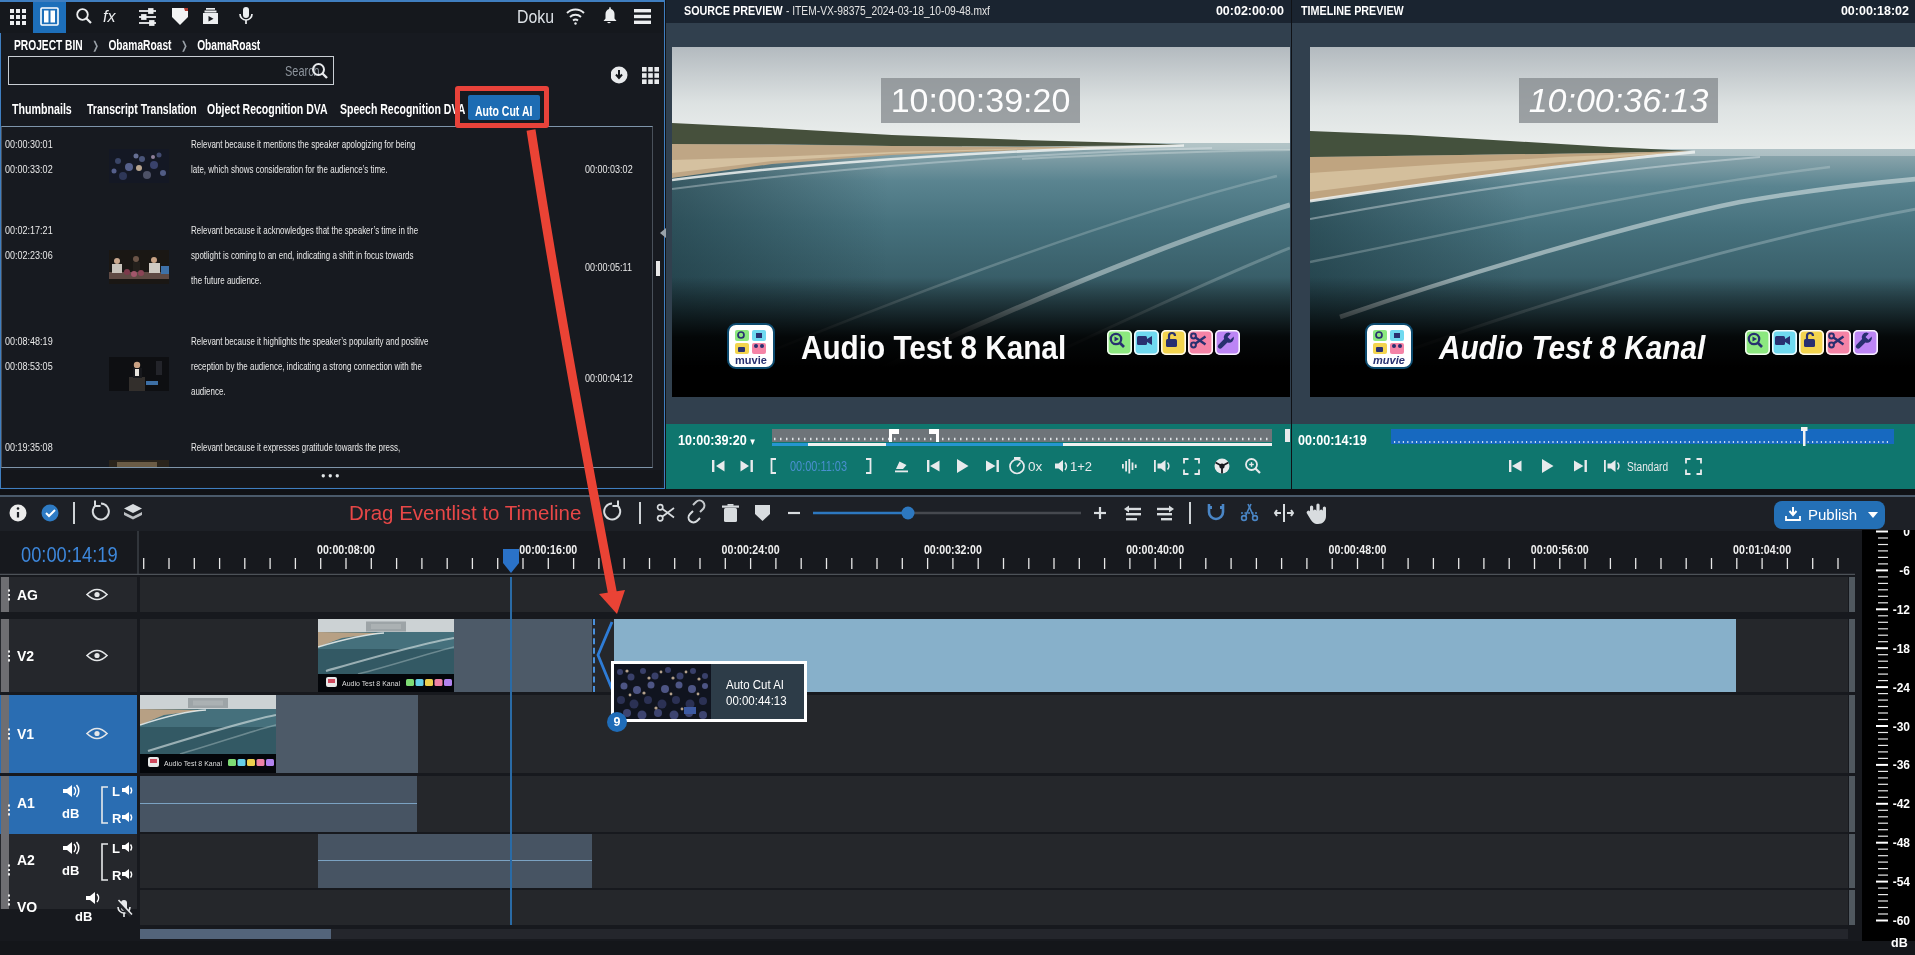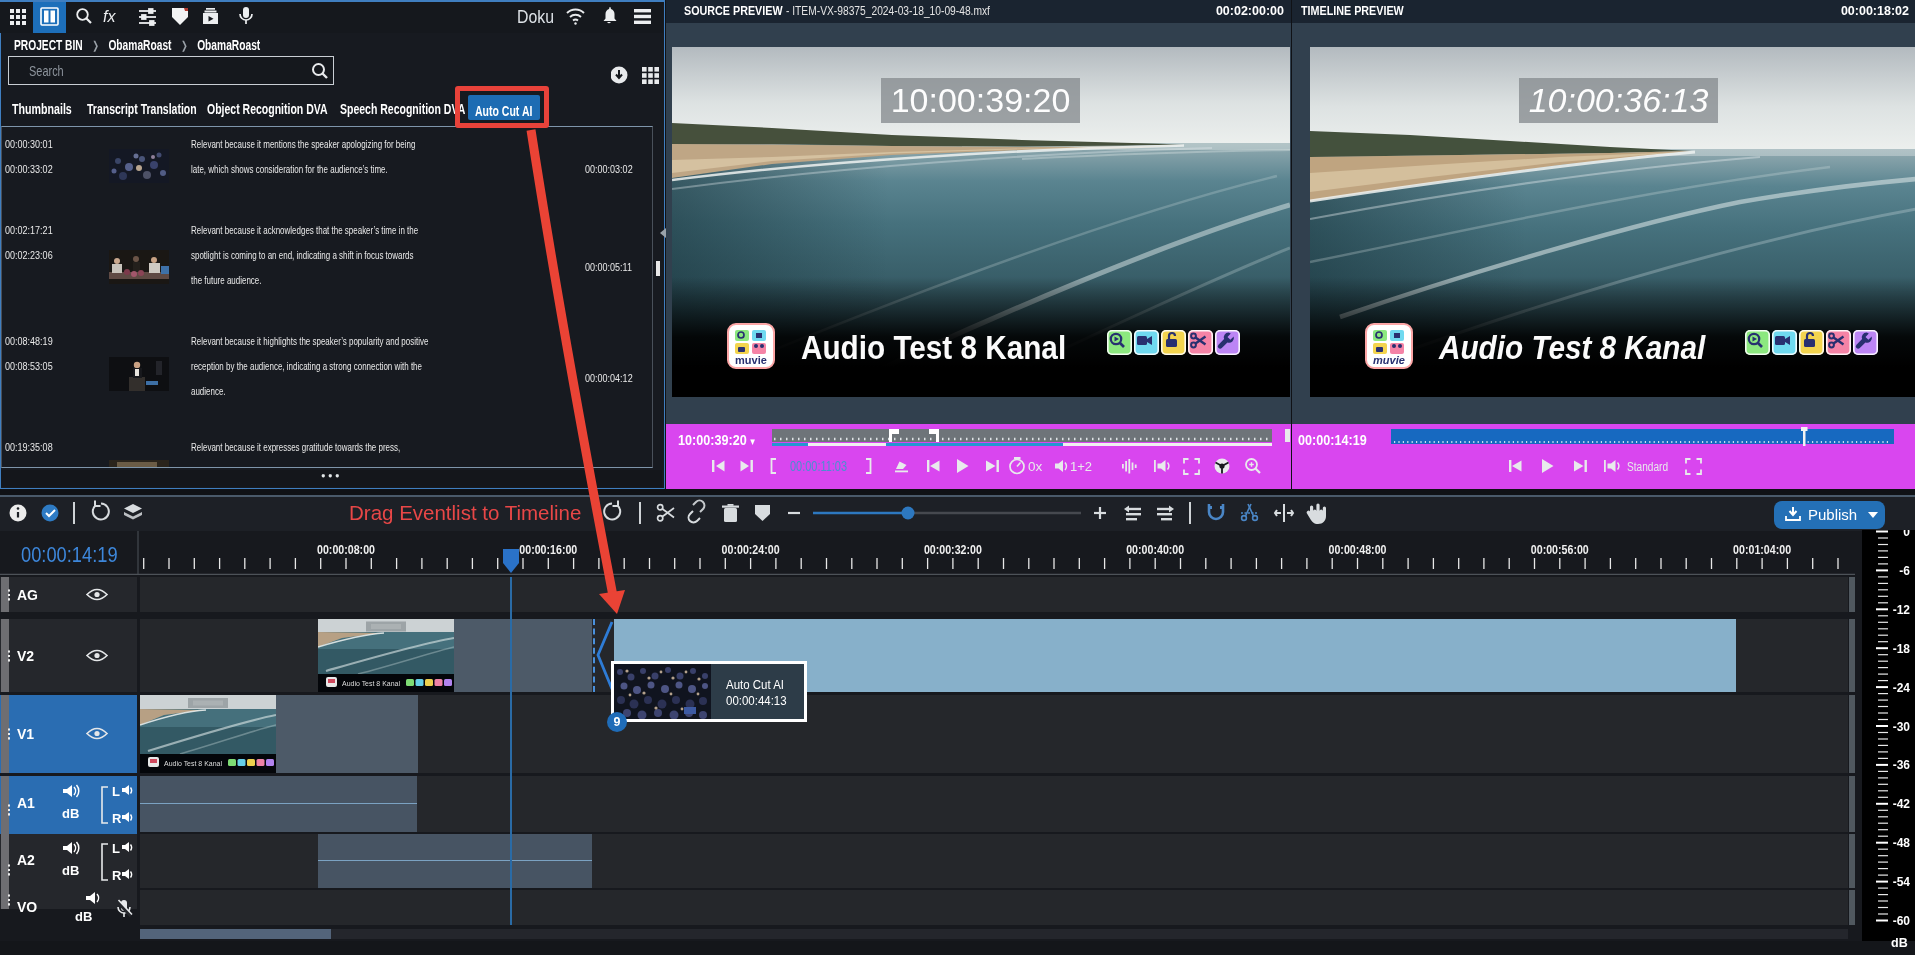--- a/index.html
+++ b/index.html
@@ -8,49 +8,49 @@
 .abs { position:absolute; }
 #stage { position:relative; width:1915px; height:955px; background:#101216; }
 
 
 #leftpanel { left:0; top:0; width:665px; height:489px; background:#171a20;
   border:1px solid #3f7ec0; }
 #topbar { left:0; top:0; width:663px; height:33px; background:#15181d; }
 #crumbs { left:14px; top:37px; color:#fff; font-size:14px; font-weight:bold; }
 #crumbs .sep { color:#9aa1a8; font-weight:normal; padding:0 13px; font-size:11px; position:relative; top:-1px;}
 #searchbox { left:8px; top:56px; width:326px; height:29px; border:1px solid #c9ced4;
-  background:#15181d; color:#8d949c; font-size:15px; line-height:27px; padding-left:20px; }
+  background:#15181d; color:#8d949c; font-size:15px; line-height:27px; padding-left:20px;text-align:right; }
 #tabs { left:0; top:95px; width:663px; height:30px; color:#fff; font-size:15px; font-weight:bold; }
 .tab { position:absolute; top:5px; }
 #autocut { position:absolute; left:468px; top:0px; width:72px; height:25px; background:#1d6cb3;
   border-radius:2px; text-align:center; line-height:25px; font-size:14.5px;}
 #redbox { left:455px; top:86px; width:94px; height:42px; border:5px solid #e8423a; border-radius:3px; z-index:30;}
 #evlist { left:1px; top:126px; width:652px; height:342px; border-top:1px solid #7e95ab;
   border-bottom:1px solid #7e95ab; border-left:1px solid #49505a; border-right:1px solid #49505a; background:#171a20; overflow:hidden; }
 .evrow { position:absolute; left:0; width:652px; color:#e9e9e9; font-size:11px; }
 .evtc { position:absolute; left:3px; }
 .evtxt { position:absolute; left:189px; width:370px; line-height:25px; }
 .evdur { position:absolute; left:583px; }
 .evthumb { position:absolute; left:107px; width:60px; }
 #dots { left:1px; top:470px; width:661px; height:17px; background:#14161b;
   color:#e4e8ea; text-align:center; font-size:7.5px; line-height:12px; letter-spacing:2.5px;}
 #evscroll { left:656px; top:261px; width:4px; height:15px; background:#e8e8e8; }
 
 
-.pvpanel { top:0; height:489px; background:#d946ef; }
+.pvpanel { top:0; height:489px; background:#0f766e; }
 .pvhead { position:absolute; left:0; top:0; width:100%; height:23px; background:#1a2430;
   color:#fff; font-size:12.5px; line-height:23px; }
 .pvslate { position:absolute; left:0; top:23px; width:100%; height:401px; background:#31404e; }
 .vid { position:absolute; top:47px; width:618px; height:350px; background:#000; overflow:hidden;}
 .tcbox { position:absolute; left:209px; top:31px; width:199px; height:45px;
   background:rgba(134,140,144,0.78); color:#fdfdfd; font-size:34px; text-align:center;
   line-height:45px; }
 .vtitle { position:absolute; left:129px; top:282px; color:#fbfbfb; font-size:33px; font-weight:bold; transform:scaleX(0.9); transform-origin:0 50%; white-space:nowrap;}
 .muvie { position:absolute; left:55px; top:276px; width:48px; height:46px; background:#fff;
-  border:2px solid #fca5a5; border-radius:9px; }
+  border:2px solid #0c4a6e; border-radius:9px; }
 .vicons { position:absolute; left:435px; top:283px; }
 .vico { position:absolute; top:0; width:25px; height:25px; border-radius:5px; box-shadow:inset 0 0 0 1.6px rgba(255,255,255,0.9); }
 .scrubtc { position:absolute; color:#fff; font-size:15px; font-weight:bold; top:431px; }
 .transport { position:absolute; top:452px; width:100%; height:30px; }
 
 
 #timeline { left:0; top:495px; width:1915px; height:460px; background:#17191e; }
 #tltoolbar { left:0; top:0; width:1915px; height:36px; background:#1d2026; }
 #dragtext { left:349px; top:6px; color:#e84747; font-size:20.5px; }
 #bigtc { left:21px; top:48px; color:#3d87db; font-size:21.5px; }

